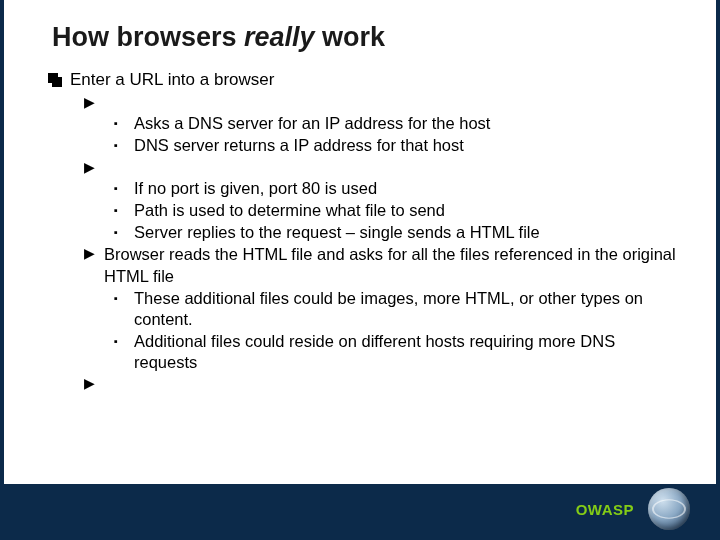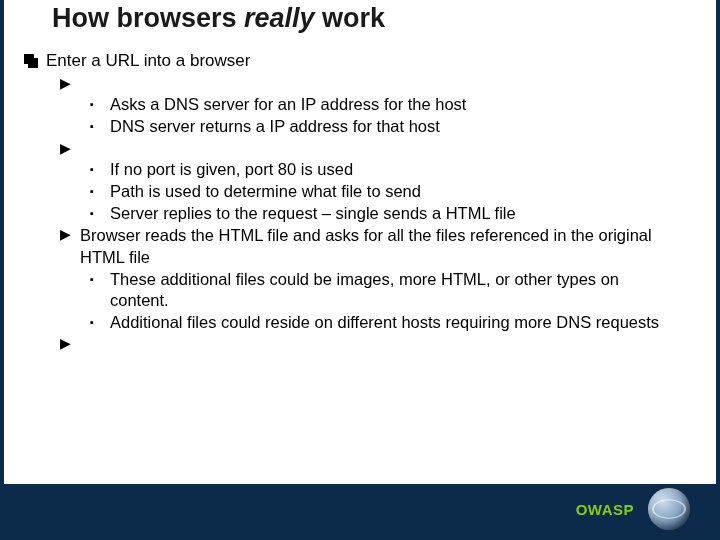--- a/index.html
+++ b/index.html
@@ -13,30 +13,30 @@
   }
   .slide {
     position: absolute;
     background: #ffffff;
     left: 4px;
     right: 4px;
     bottom: 56px;
     top: 0;
   }
   .title-wrap {
-    padding: 3px 0 10px 48px;
+    padding: 22px 0 10px 48px;
   }
   .title {
     font-size: 27px;
     font-weight: bold;
     color: #1a1a1a;
   }
   .title .italic { font-style: italic; }
   .content {
-    padding: 6px 40px 0 20px;
+    padding: 6px 40px 0 44px;
     font-size: 17px;
     color: #000;
     line-height: 1.28;
   }
   .lvl1 {
     display: flex;
     margin-bottom: 2px;
   }
   .lvl1 .bullet {
     width: 14px; height: 14px;

